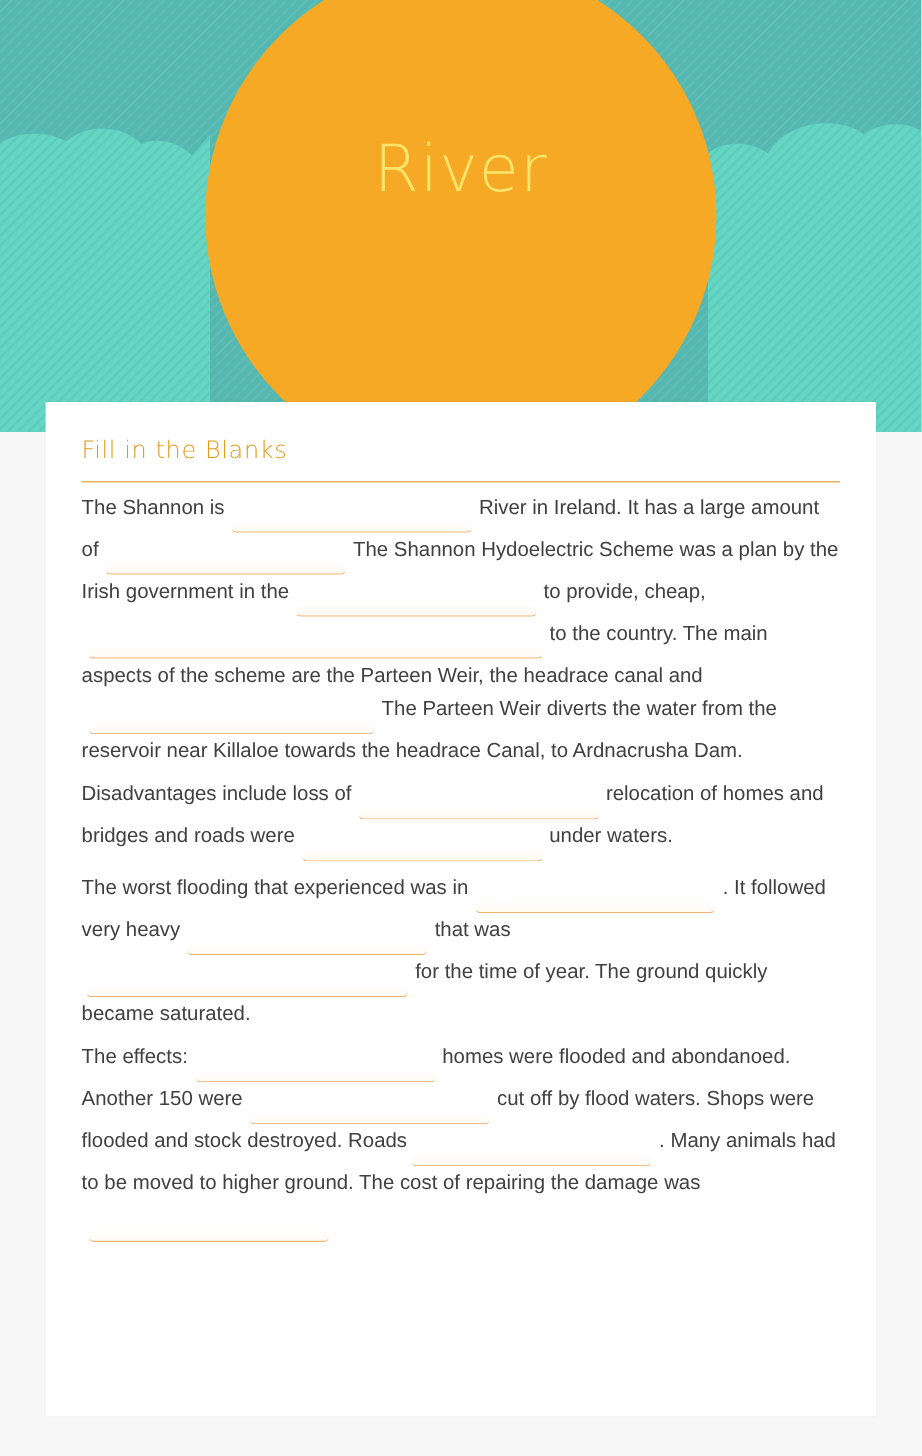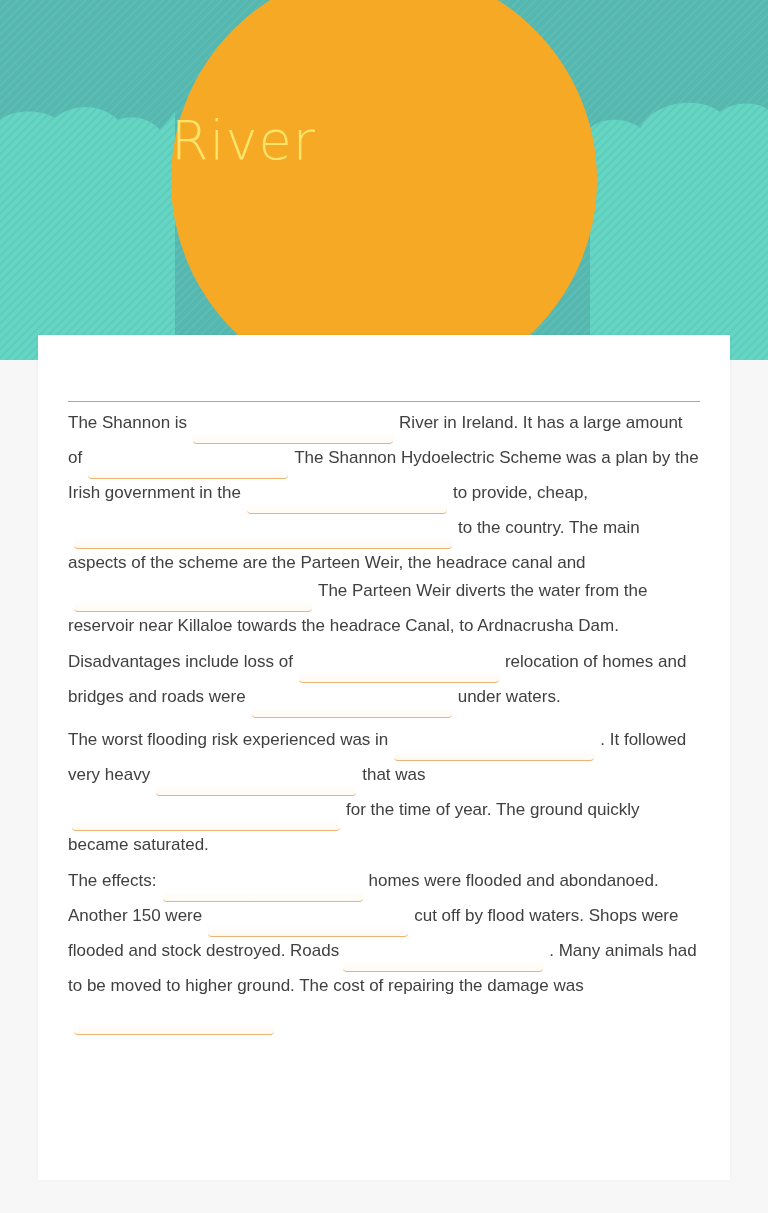--- a/index.html
+++ b/index.html
@@ -10,21 +10,21 @@
     position: absolute; left: 0; top: 0; width: 768px; height: 360px; overflow: hidden;
     background-color: #54b8b0;
     background-image: repeating-linear-gradient(135deg, rgba(255,255,255,0.06) 0 2px, rgba(0,0,0,0) 2px 6px);
   }
   .clouds { position: absolute; left: 0; top: 0; width: 768px; height: 360px; }
   .sun {
     position: absolute; left: 171px; top: -33px; width: 426px; height: 426px; border-radius: 50%;
     background: #f5a925;
   }
   .title {
-    position: absolute; left: 171px; top: 105px; width: 426px; text-align: left;
+    position: absolute; left: 171px; top: 105px; width: 426px; text-align: center;
     color: #fbe46a; font-family: "DejaVu Sans", sans-serif; font-weight: 300;
     font-size: 54px; line-height: 72px; letter-spacing: 1px;
   }
 
   .card {
     position: absolute; left: 38px; top: 335px; width: 692px; height: 845px;
     background: #ffffff; box-shadow: 0 0 3px rgba(0,0,0,0.05);
   }
   .section-title {
     position: absolute; left: 30px; top: 28px; color: #e39a1e;
@@ -63,29 +63,30 @@
     <path fill="url(#stripes)" d="M0,120 C10,110 40,108 55,118 C70,104 100,102 118,120 C130,114 150,118 160,130 L175,112 L175,360 L0,360 Z"></path>
     <path fill="url(#stripes)" d="M590,128 C600,118 625,116 640,128 C655,100 700,96 720,112 C735,100 760,102 768,110 L768,360 L590,360 Z"></path>
   </svg>
   <div class="sun"></div>
   <div class="title">
     <div>River</div>
   </div>
 </div>
 
 <div class="card">
+  <div class="section-title">Fill in the Blanks</div>
   <div class="rule"></div>
 
   <div class="content">
     <p>
       <span>The Shannon is</span><span class="blank w200" contenteditable="true" style=""></span><span>River in Ireland. It has a large amount of</span><span class="blank w200" contenteditable="true" style=""></span><span>The Shannon Hydoelectric Scheme was a plan by the Irish government in the</span><span class="blank w200" contenteditable="true" style=""></span><span>to provide, cheap,</span><span class="blank w378" contenteditable="true" style=""></span><span>to the country. The main aspects of the scheme are the Parteen Weir, the headrace canal and</span><span class="blank w240" contenteditable="true" style=""></span><span>The Parteen Weir diverts the water from the reservoir near Killaloe towards the headrace Canal, to Ardnacrusha Dam.</span>
     </p>
     <p>
       <span>Disadvantages include loss of</span><span class="blank w200" contenteditable="true" style=""></span><span>relocation of homes and bridges and roads were</span><span class="blank w200" contenteditable="true" style=""></span><span>under waters.</span>
     </p>
     <p>
-      <span>The worst flooding risk experienced was in</span><span class="blank w200" contenteditable="true" style=""></span><span>. It followed very heavy</span><span class="blank w200" contenteditable="true" style=""></span><span>that was</span><span class="blank w268 lead" contenteditable="true" style=""></span><span>for the time of year. The ground quickly became saturated.</span>
+      <span>The worst flooding that experienced was in</span><span class="blank w200" contenteditable="true" style=""></span><span>. It followed very heavy</span><span class="blank w200" contenteditable="true" style=""></span><span>that was</span><span class="blank w268 lead" contenteditable="true" style=""></span><span>for the time of year. The ground quickly became saturated.</span>
     </p>
     <p>
       <span>The effects:</span><span class="blank w200" contenteditable="true" style=""></span><span>homes were flooded and abondanoed. Another 150 were</span><span class="blank w200" contenteditable="true" style=""></span><span>cut off by flood waters. Shops were flooded and stock destroyed. Roads</span><span class="blank w200 lead" contenteditable="true" style=""></span><span>. Many animals had to be moved to higher ground. The cost of repairing the damage was</span><span class="blank w200" contenteditable="true" style=""></span>
     </p>
   </div>
 </div>
 
 </body></html>

